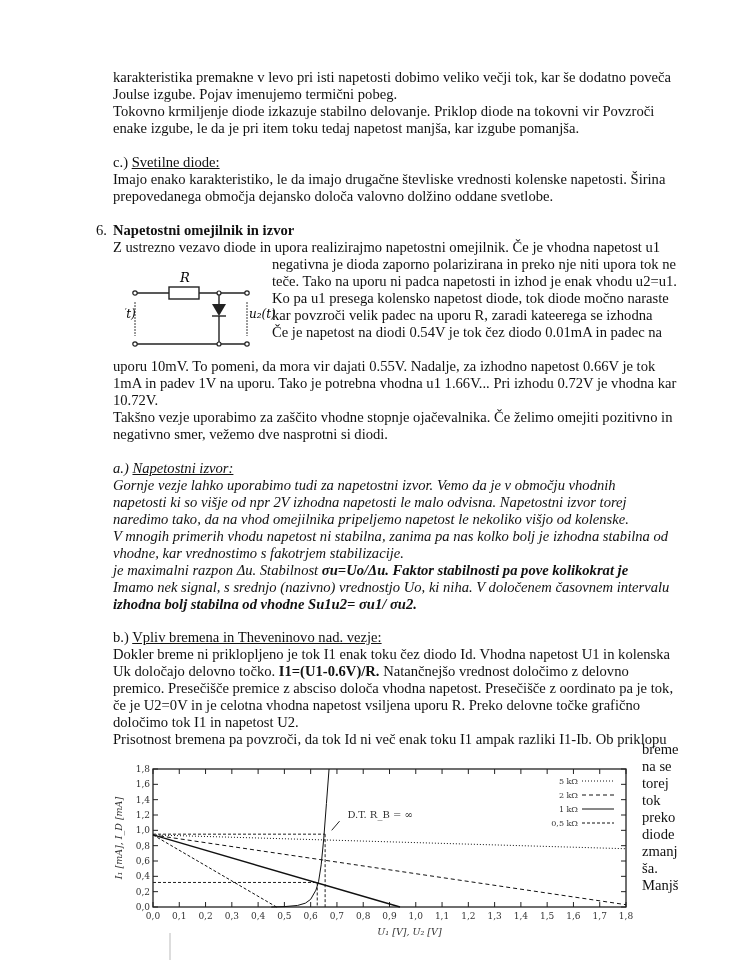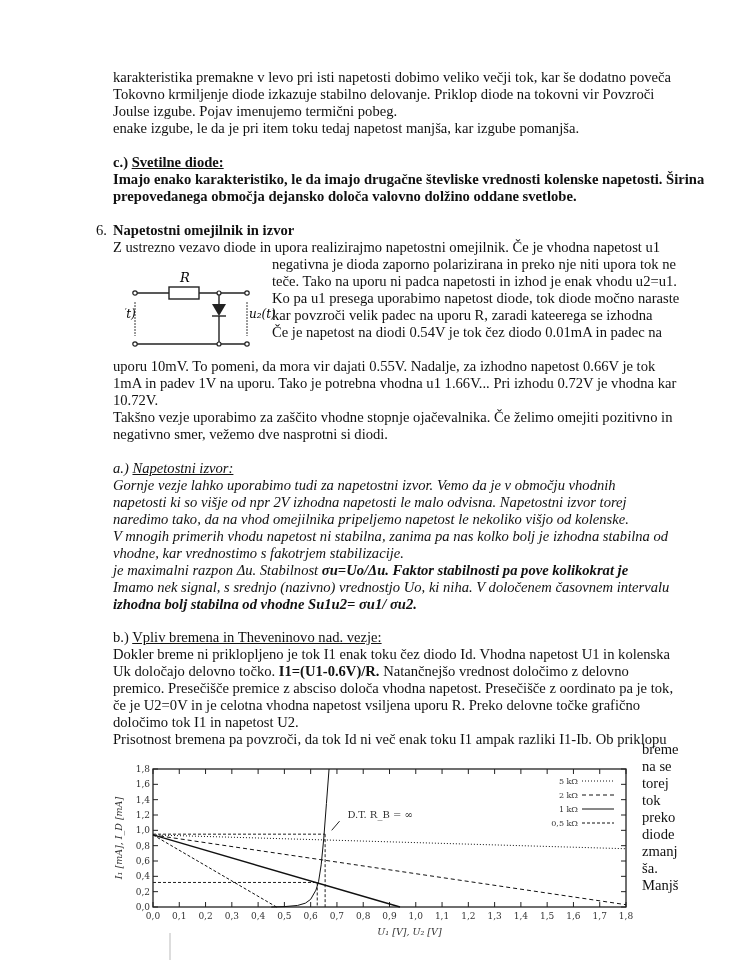--- a/index.html
+++ b/index.html
@@ -17,26 +17,26 @@
   .chart { position:absolute; left:108px; top:755px; width:530px; height:215px; }
   .chart svg text { font-family:"DejaVu Serif", serif; fill:#333; }
 </style>
 </head>
 <body>
 
 <div class="page">
 
   <div class="block" style="top:69px;">
     <span class="line">karakteristika premakne v levo pri isti napetosti dobimo veliko večji tok, kar še dodatno poveča</span>
+    <span class="line">Joulse izgube. Pojav imenujemo termični pobeg.</span>
     <span class="line">Tokovno krmiljenje diode izkazuje stabilno delovanje. Priklop diode na tokovni vir Povzroči</span>
-    <span class="line">Joulse izgube. Pojav imenujemo termični pobeg.</span>
     <span class="line">enake izgube, le da je pri item toku tedaj napetost manjša, kar izgube pomanjša.</span>
   </div>
 
-  <div class="block" style="top:154px;font-weight:bold;">
+  <div class="block" style="top:154px;">
     <span class="line"><span>c.) </span><span class="u">Svetilne diode:</span></span>
     <span class="line">Imajo enako karakteristiko, le da imajo drugačne števliske vrednosti kolenske napetosti. Širina</span>
     <span class="line">prepovedanega območja dejansko določa valovno dolžino oddane svetlobe.</span>
   </div>
 
   <span class="num" style="top:222px;">6.</span>
   <div class="block" style="top:222px;">
     <span class="line"><b>Napetostni omejilnik in izvor</b></span>
     <span class="line">Z ustrezno vezavo diode in upora realizirajmo napetostni omejilnik. Če je vhodna napetost u1</span>
   </div>
@@ -65,21 +65,21 @@
       </g>
       <text x="55" y="14" font-size="13" font-style="italic" font-family="DejaVu Serif, serif">R</text>
       <text x="-16" y="50" font-size="12" font-style="italic" font-family="DejaVu Serif, serif">u₁(t)</text>
       <text x="124" y="50" font-size="12" font-style="italic" font-family="DejaVu Serif, serif">u₂(t)</text>
     </svg>
   </div>
 
   <div class="wrapcol" style="top:256px;">
     <span class="line">negativna je dioda zaporno polarizirana in preko nje niti upora tok ne</span>
     <span class="line">teče. Tako na uporu ni padca napetosti in izhod je enak vhodu u2=u1.</span>
-    <span class="line">Ko pa u1 presega uporabimo napetost diode, tok diode močno naraste</span>
+    <span class="line">Ko pa u1 presega kolensko napetost diode, tok diode močno naraste</span>
     <span class="line">kar povzroči velik padec na uporu R, zaradi kateerega se izhodna</span>
     <span class="line">Če je napetost na diodi 0.54V je tok čez diodo 0.01mA in padec na</span>
   </div>
 
   <div class="block" style="top:358px;">
     <span class="line">uporu 10mV. To pomeni, da mora vir dajati 0.55V. Nadalje, za izhodno napetost 0.66V je tok</span>
     <span class="line">1mA in padev 1V na uporu. Tako je potrebna vhodna u1 1.66V... Pri izhodu 0.72V je vhodna kar</span>
     <span class="line">10.72V.</span>
     <span class="line">Takšno vezje uporabimo za zaščito vhodne stopnje ojačevalnika. Če želimo omejiti pozitivno in</span>
     <span class="line">negativno smer, vežemo dve nasprotni si diodi.</span>

